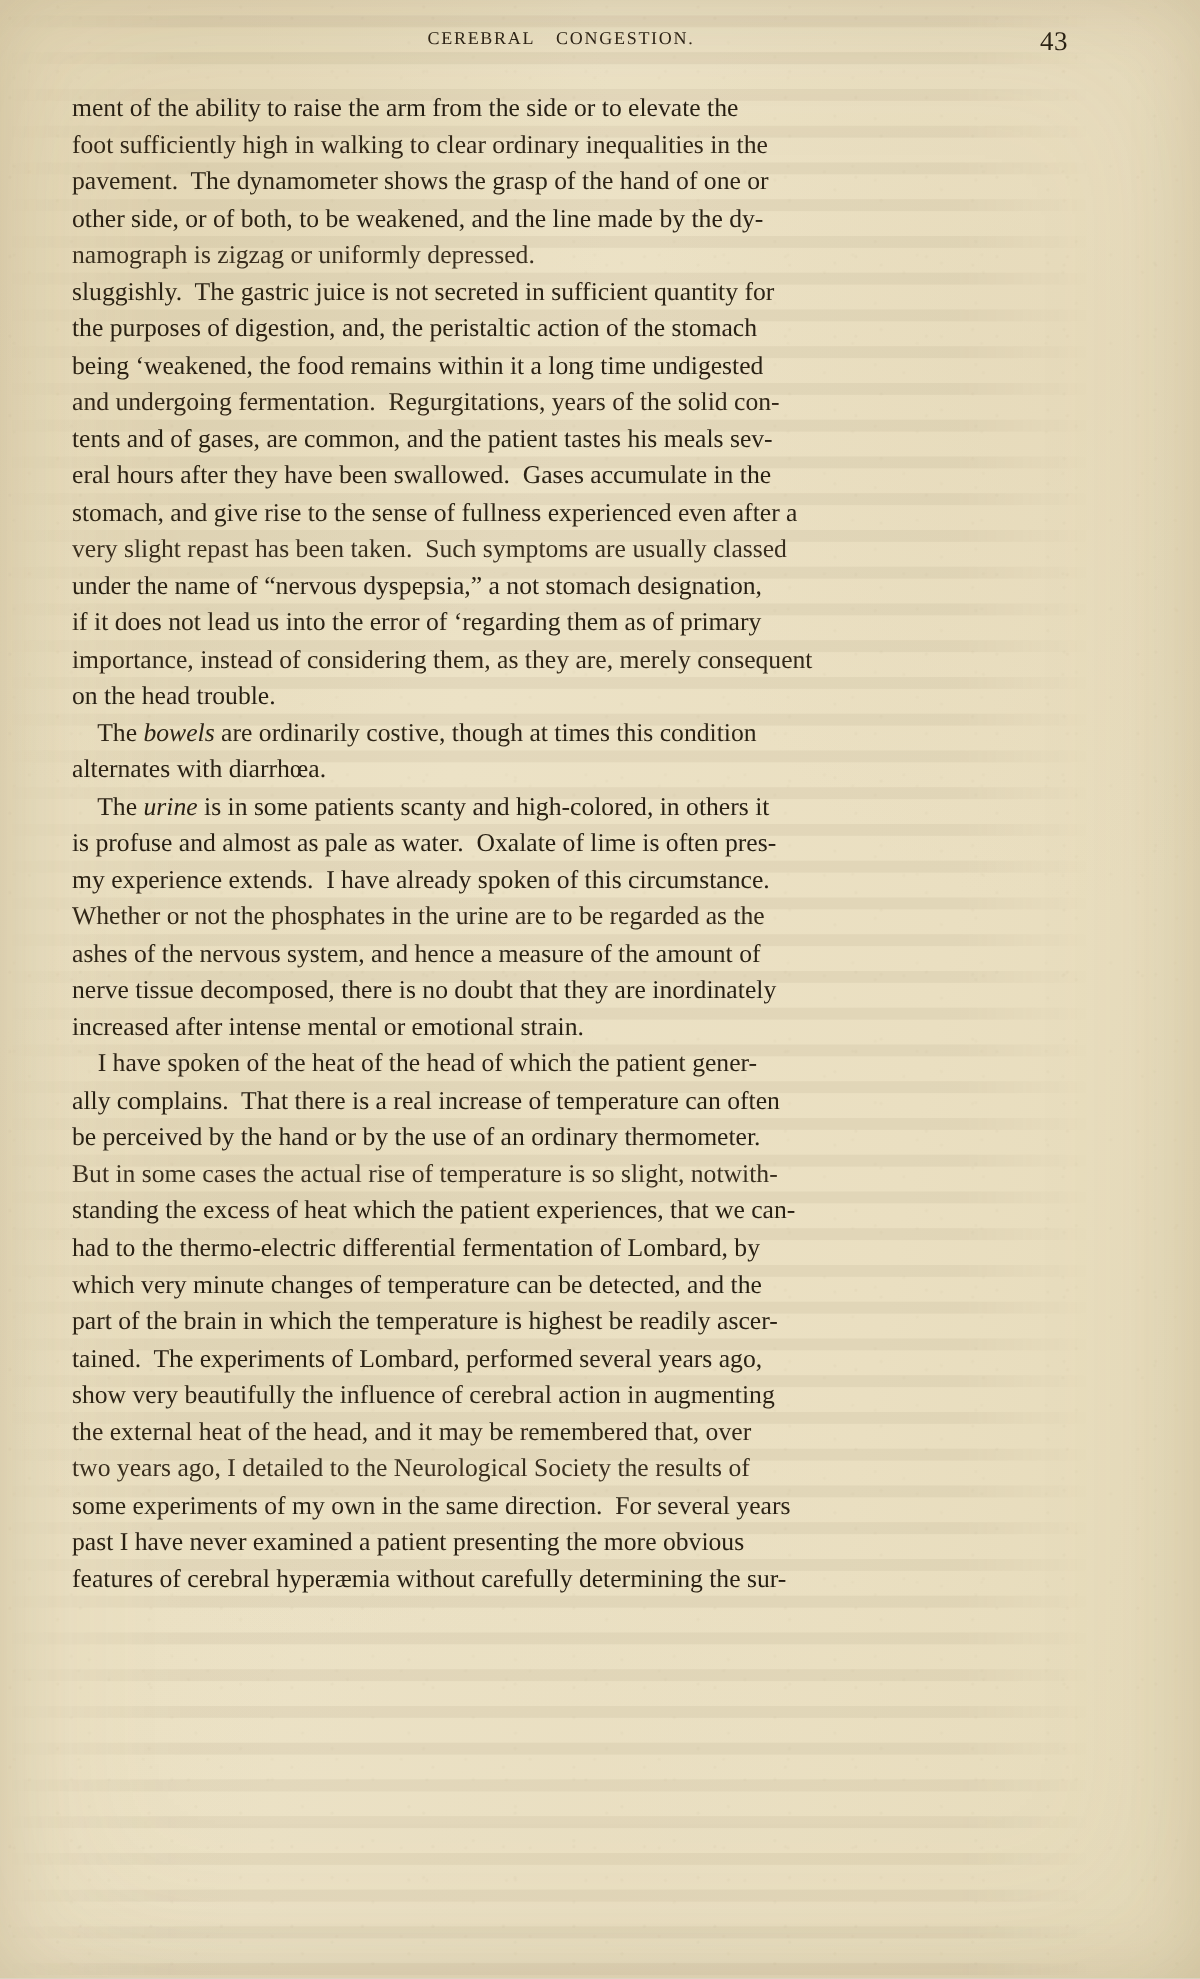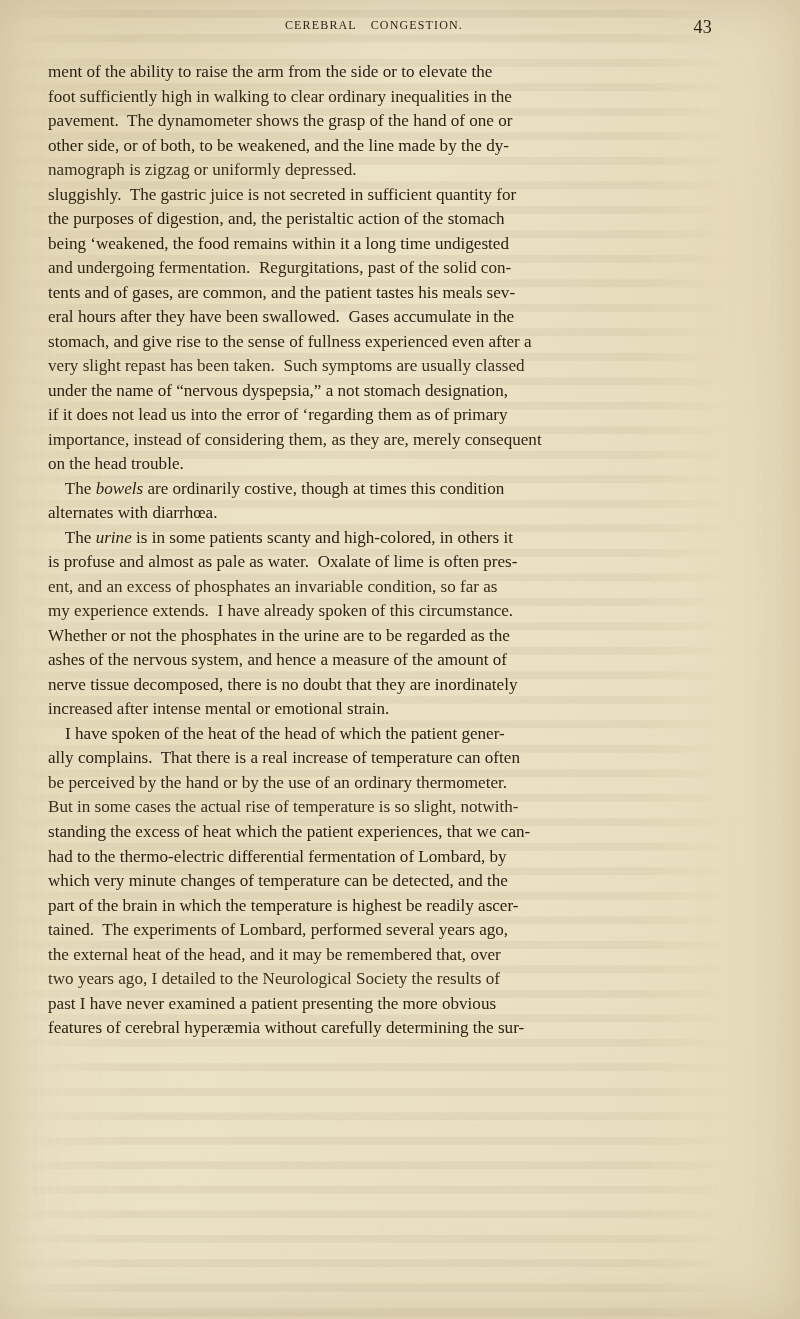--- a/index.html
+++ b/index.html
@@ -146,49 +146,50 @@
 
   <div class="textblock" id="textblock">
       <div class="line">ment of the ability to raise the arm from the side or to elevate the</div>
       <div class="line">foot sufficiently high in walking to clear ordinary inequalities in the</div>
       <div class="line">pavement.  The dynamometer shows the grasp of the hand of one or</div>
       <div class="line">other side, or of both, to be weakened, and the line made by the dy-</div>
       <div class="line faint">namograph is zigzag or uniformly depressed.</div>
       <div class="line">sluggishly.  The gastric juice is not secreted in sufficient quantity for</div>
       <div class="line">the purposes of digestion, and, the peristaltic action of the stomach</div>
       <div class="line">being ʻweakened, the food remains within it a long time undigested</div>
-      <div class="line">and undergoing fermentation.  Regurgitations, past of the solid con-</div>
+      <div class="line">and undergoing fermentation.  Regurgitations, years of the solid con-</div>
       <div class="line">tents and of gases, are common, and the patient tastes his meals sev-</div>
       <div class="line">eral hours after they have been swallowed.  Gases accumulate in the</div>
       <div class="line">stomach, and give rise to the sense of fullness experienced even after a</div>
       <div class="line faint">very slight repast has been taken.  Such symptoms are usually classed</div>
       <div class="line">under the name of “nervous dyspepsia,” a not stomach designation,</div>
       <div class="line">if it does not lead us into the error of ʻregarding them as of primary</div>
       <div class="line">importance, instead of considering them, as they are, merely consequent</div>
       <div class="line">on the head trouble.</div>
       <div class="line">    The <i>bowels</i> are ordinarily costive, though at times this condition</div>
       <div class="line">alternates with diarrhœa.</div>
       <div class="line">    The <i>urine</i> is in some patients scanty and high-colored, in others it</div>
       <div class="line">is profuse and almost as pale as water.  Oxalate of lime is often pres-</div>
-      <div class="line faint">ent, and an excess of phosphates an invariable condition, so far as</div>
       <div class="line">my experience extends.  I have already spoken of this circumstance.</div>
       <div class="line">Whether or not the phosphates in the urine are to be regarded as the</div>
       <div class="line">ashes of the nervous system, and hence a measure of the amount of</div>
       <div class="line">nerve tissue decomposed, there is no doubt that they are inordinately</div>
       <div class="line">increased after intense mental or emotional strain.</div>
       <div class="line">    I have spoken of the heat of the head of which the patient gener-</div>
       <div class="line">ally complains.  That there is a real increase of temperature can often</div>
       <div class="line">be perceived by the hand or by the use of an ordinary thermometer.</div>
       <div class="line faint">But in some cases the actual rise of temperature is so slight, notwith-</div>
       <div class="line">standing the excess of heat which the patient experiences, that we can-</div>
       <div class="line">had to the thermo-electric differential fermentation of Lombard, by</div>
       <div class="line">which very minute changes of temperature can be detected, and the</div>
       <div class="line">part of the brain in which the temperature is highest be readily ascer-</div>
       <div class="line">tained.  The experiments of Lombard, performed several years ago,</div>
+      <div class="line">show very beautifully the influence of cerebral action in augmenting</div>
       <div class="line">the external heat of the head, and it may be remembered that, over</div>
       <div class="line faint">two years ago, I detailed to the Neurological Society the results of</div>
+      <div class="line">some experiments of my own in the same direction.  For several years</div>
       <div class="line">past I have never examined a patient presenting the more obvious</div>
       <div class="line">features of cerebral hyperæmia without carefully determining the sur-</div>
     </div>
 
   <div class="grain"></div>
   <div class="vignette"></div>
 </div>
 
 </body></html>

